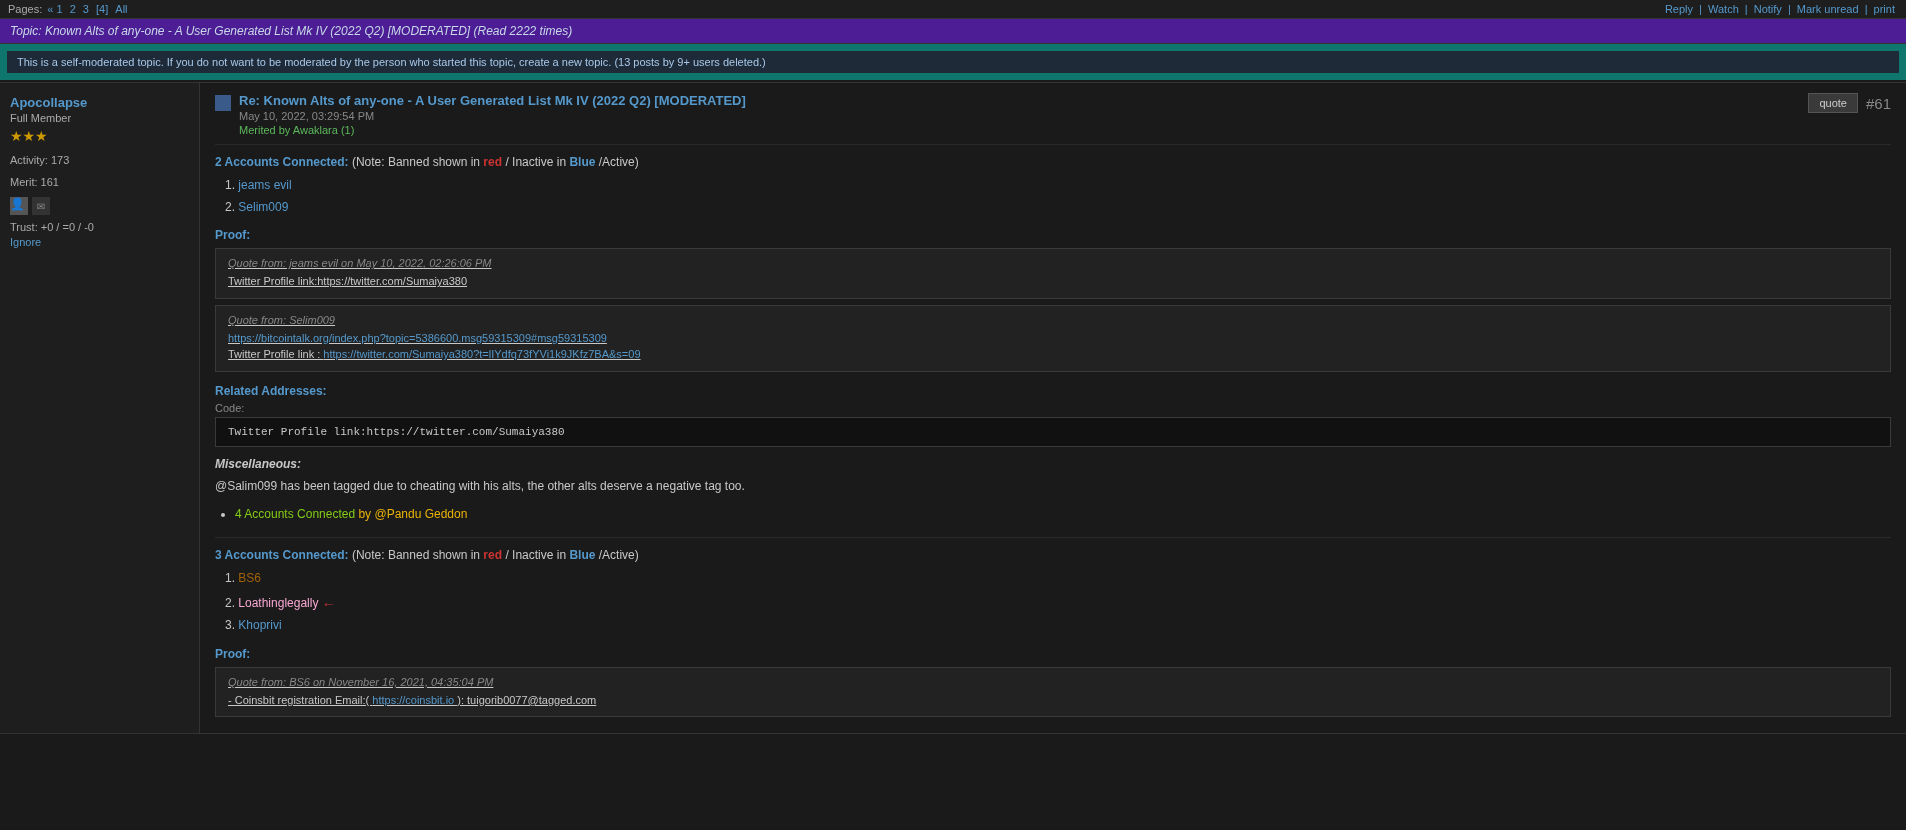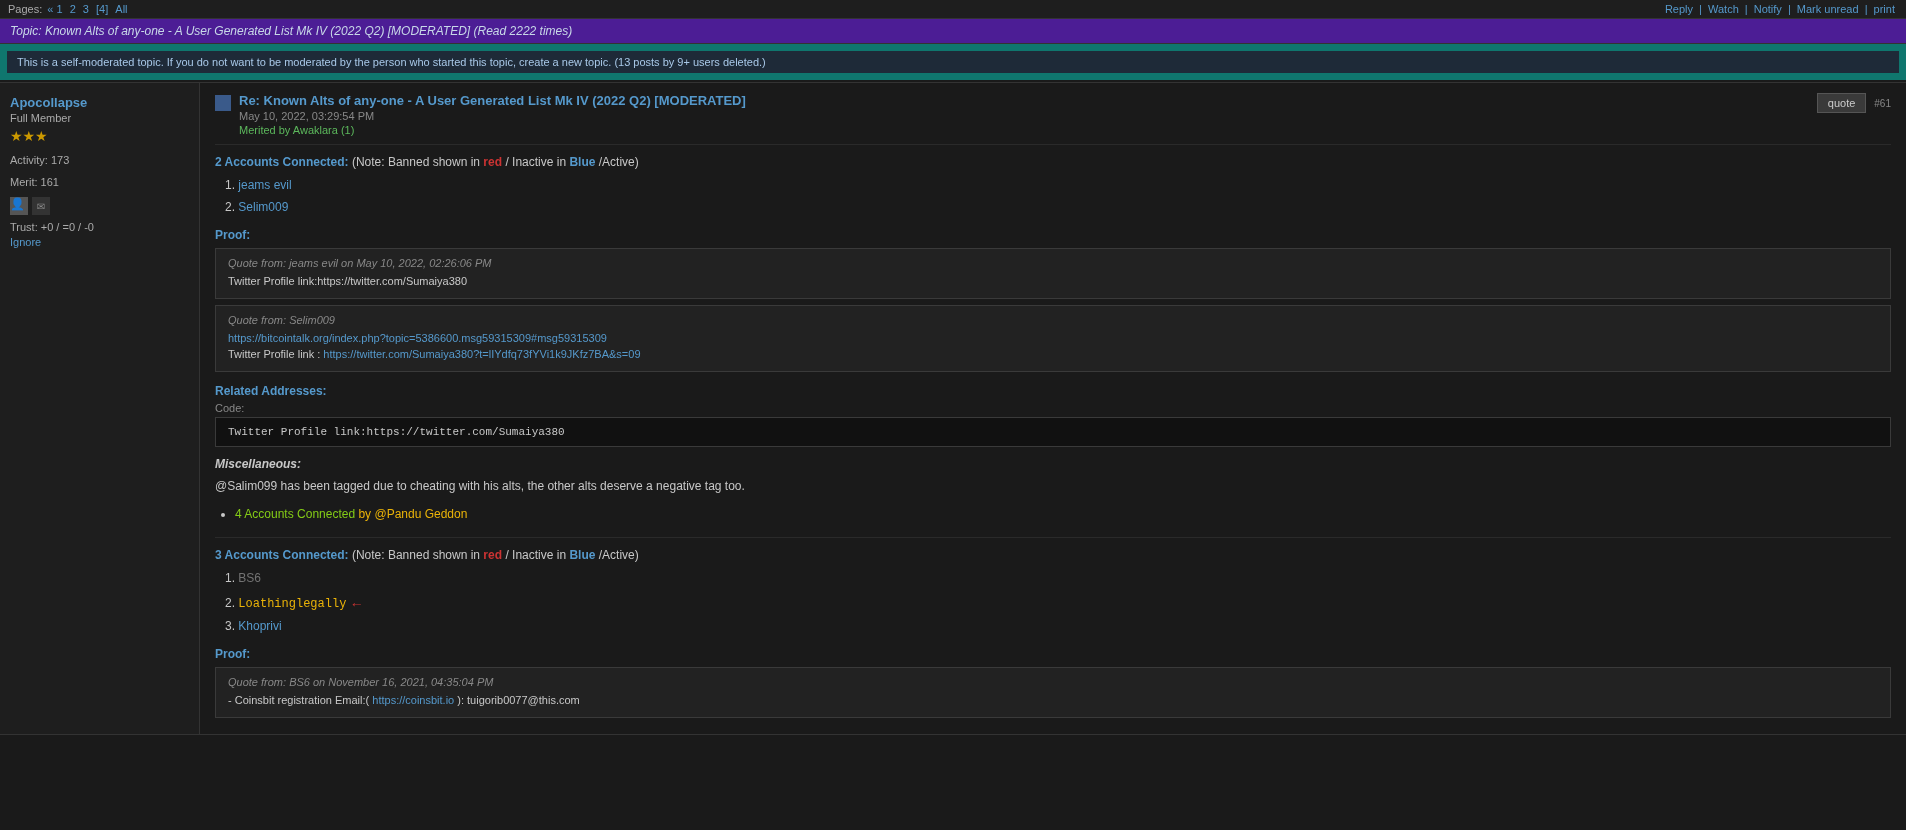--- a/index.html
+++ b/index.html
@@ -159,21 +159,21 @@
       background-color: #3a3a3a;
       border: 1px solid #555;
       color: #ccc;
       padding: 3px 10px;
       font-size: 11px;
       cursor: pointer;
     }
 
     .post-number {
       color: #888;
-      font-size: 10px;
+      font-size: 15px;
     }
 
     .accounts-connected-header {
       color: #5599cc;
       font-weight: bold;
       font-size: 12px;
       margin: 10px 0 6px 0;
     }
 
     .accounts-connected-header .note {
@@ -209,20 +209,21 @@
       font-size: 12px;
       margin: 10px 0 6px 0;
     }
 
     .quote-block {
       background-color: #222;
       border: 1px solid #3a3a3a;
       padding: 8px 12px;
       margin: 6px 0;
       font-size: 11px;
+      text-decoration: underline;
     }
 
     .quote-from {
       color: #888;
       font-style: italic;
       margin-bottom: 4px;
       font-size: 11px;
     }
 
     .quote-text {
@@ -288,26 +289,25 @@
     .bullet-link {
       color: #84cc16;
       text-decoration: none;
     }
 
     .by-text {
       color: #eab308;
     }
 
     .account-bs6 {
-      color: #737373;
+      color: #a16207;
     }
 
     .account-loathing {
-      color: #eab308;
-      font-family: Liberation Mono, monospace;
+      color: #f9a8d4;
     }
 
     .account-khoprivi {
       color: #5599cc;
     }
 
     .red-arrow {
       color: #cc3333;
       font-size: 14px;
     }
@@ -501,18 +501,18 @@
       </div>
     </div>
 
     <div class="proof-label">Proof:</div>
 
     <div class="quote-block">
       <div class="quote-from">Quote from: BS6 on November 16, 2021, 04:35:04 PM</div>
       <div class="quote-text">
         <span>- Coinsbit registration Email:( </span>
         <a href="#" class="quote-link">https://coinsbit.io</a>
-        <span> ): tuigorib0077@this.com</span>
+        <span> ): tuigorib0077@tagged.com</span>
       </div>
     </div>
 
   </div>
 </div>
 
 </body></html>

